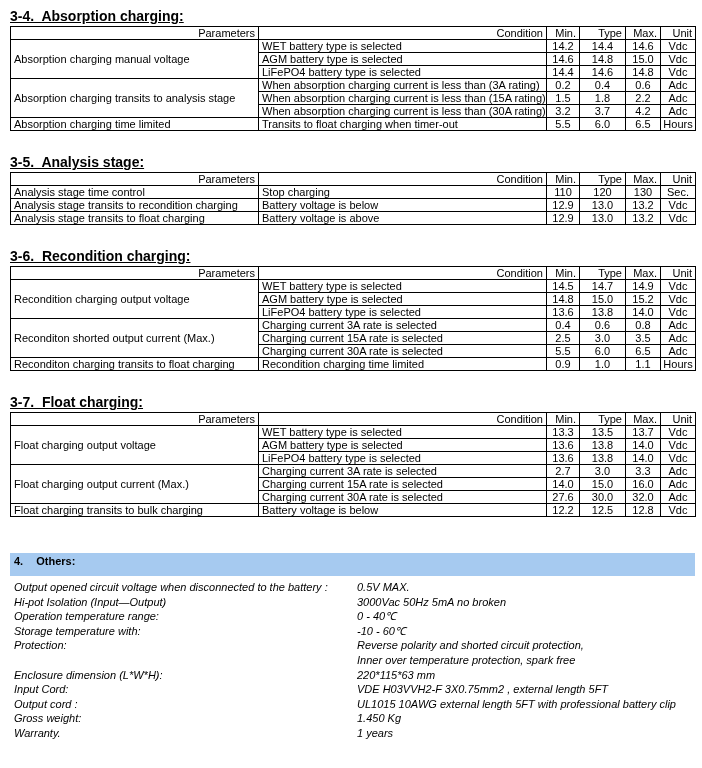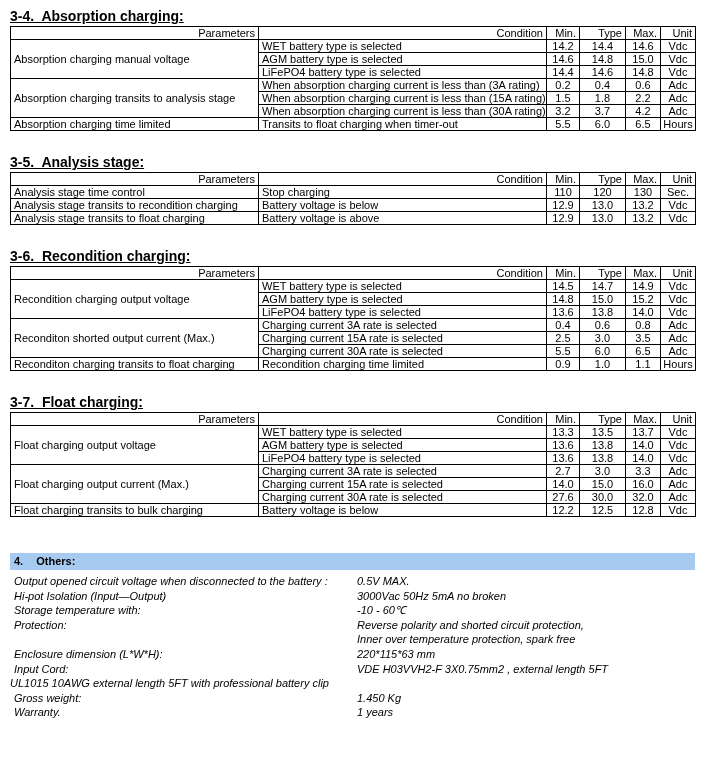--- a/index.html
+++ b/index.html
@@ -38,21 +38,21 @@
     text-align: left;
     box-sizing: border-box;
   }
   .spec th { text-align: right; }
   .spec td.c-num, .spec td.c-unit { text-align: center; padding: 0 1px; }
   .hl-bar {
     background: #A6CAF0;
     width: 685px;
     box-sizing: border-box;
     font-weight: bold;
-    height: 17px;
+    height: 23px;
     line-height: 17px;
     padding-left: 4px;
     margin-bottom: 4px;
     margin-top: 36px;
   }
   .hl-title { margin-left: 13px; }
   .others-list { width: 685px; }
   .other-row { display: flex; line-height: 14.6px; font-style: italic; }
   .other-label { flex: none; width: 347px; box-sizing: border-box; padding-left: 4px; }
   .other-value { flex: 1; }
@@ -356,40 +356,45 @@
     <div class="others-list">
       <div class="other-row">
           <span class="other-label">Output opened circuit voltage when disconnected to the battery :</span>
           <span class="other-value">0.5V MAX.</span>
         </div>
       <div class="other-row">
           <span class="other-label">Hi-pot Isolation (Input—Output)</span>
           <span class="other-value">3000Vac 50Hz 5mA no broken</span>
         </div>
       <div class="other-row">
+          <span class="other-label">Operation temperature range:</span>
+          <span class="other-value">0 - 40℃</span>
+        </div>
+      <div class="other-row">
           <span class="other-label">Storage temperature with:</span>
           <span class="other-value">-10 - 60℃</span>
         </div>
       <div class="other-row">
           <span class="other-label">Protection:</span>
           <span class="other-value">Reverse polarity and shorted circuit protection,</span>
         </div>
       <div class="other-row">
           <span class="other-label"></span>
           <span class="other-value">Inner over temperature protection, spark free</span>
         </div>
       <div class="other-row">
           <span class="other-label">Enclosure dimension (L*W*H):</span>
           <span class="other-value">220*115*63 mm</span>
         </div>
       <div class="other-row">
           <span class="other-label">Input Cord:</span>
           <span class="other-value">VDE H03VVH2-F 3X0.75mm2 , external length 5FT</span>
         </div>
       <div class="other-row">
+          <span class="other-label">Output cord :</span>
           <span class="other-value">UL1015 10AWG external length 5FT with professional battery clip</span>
         </div>
       <div class="other-row">
           <span class="other-label">Gross weight:</span>
           <span class="other-value">1.450 Kg</span>
         </div>
       <div class="other-row">
           <span class="other-label">Warranty.</span>
           <span class="other-value">1 years</span>
         </div>

